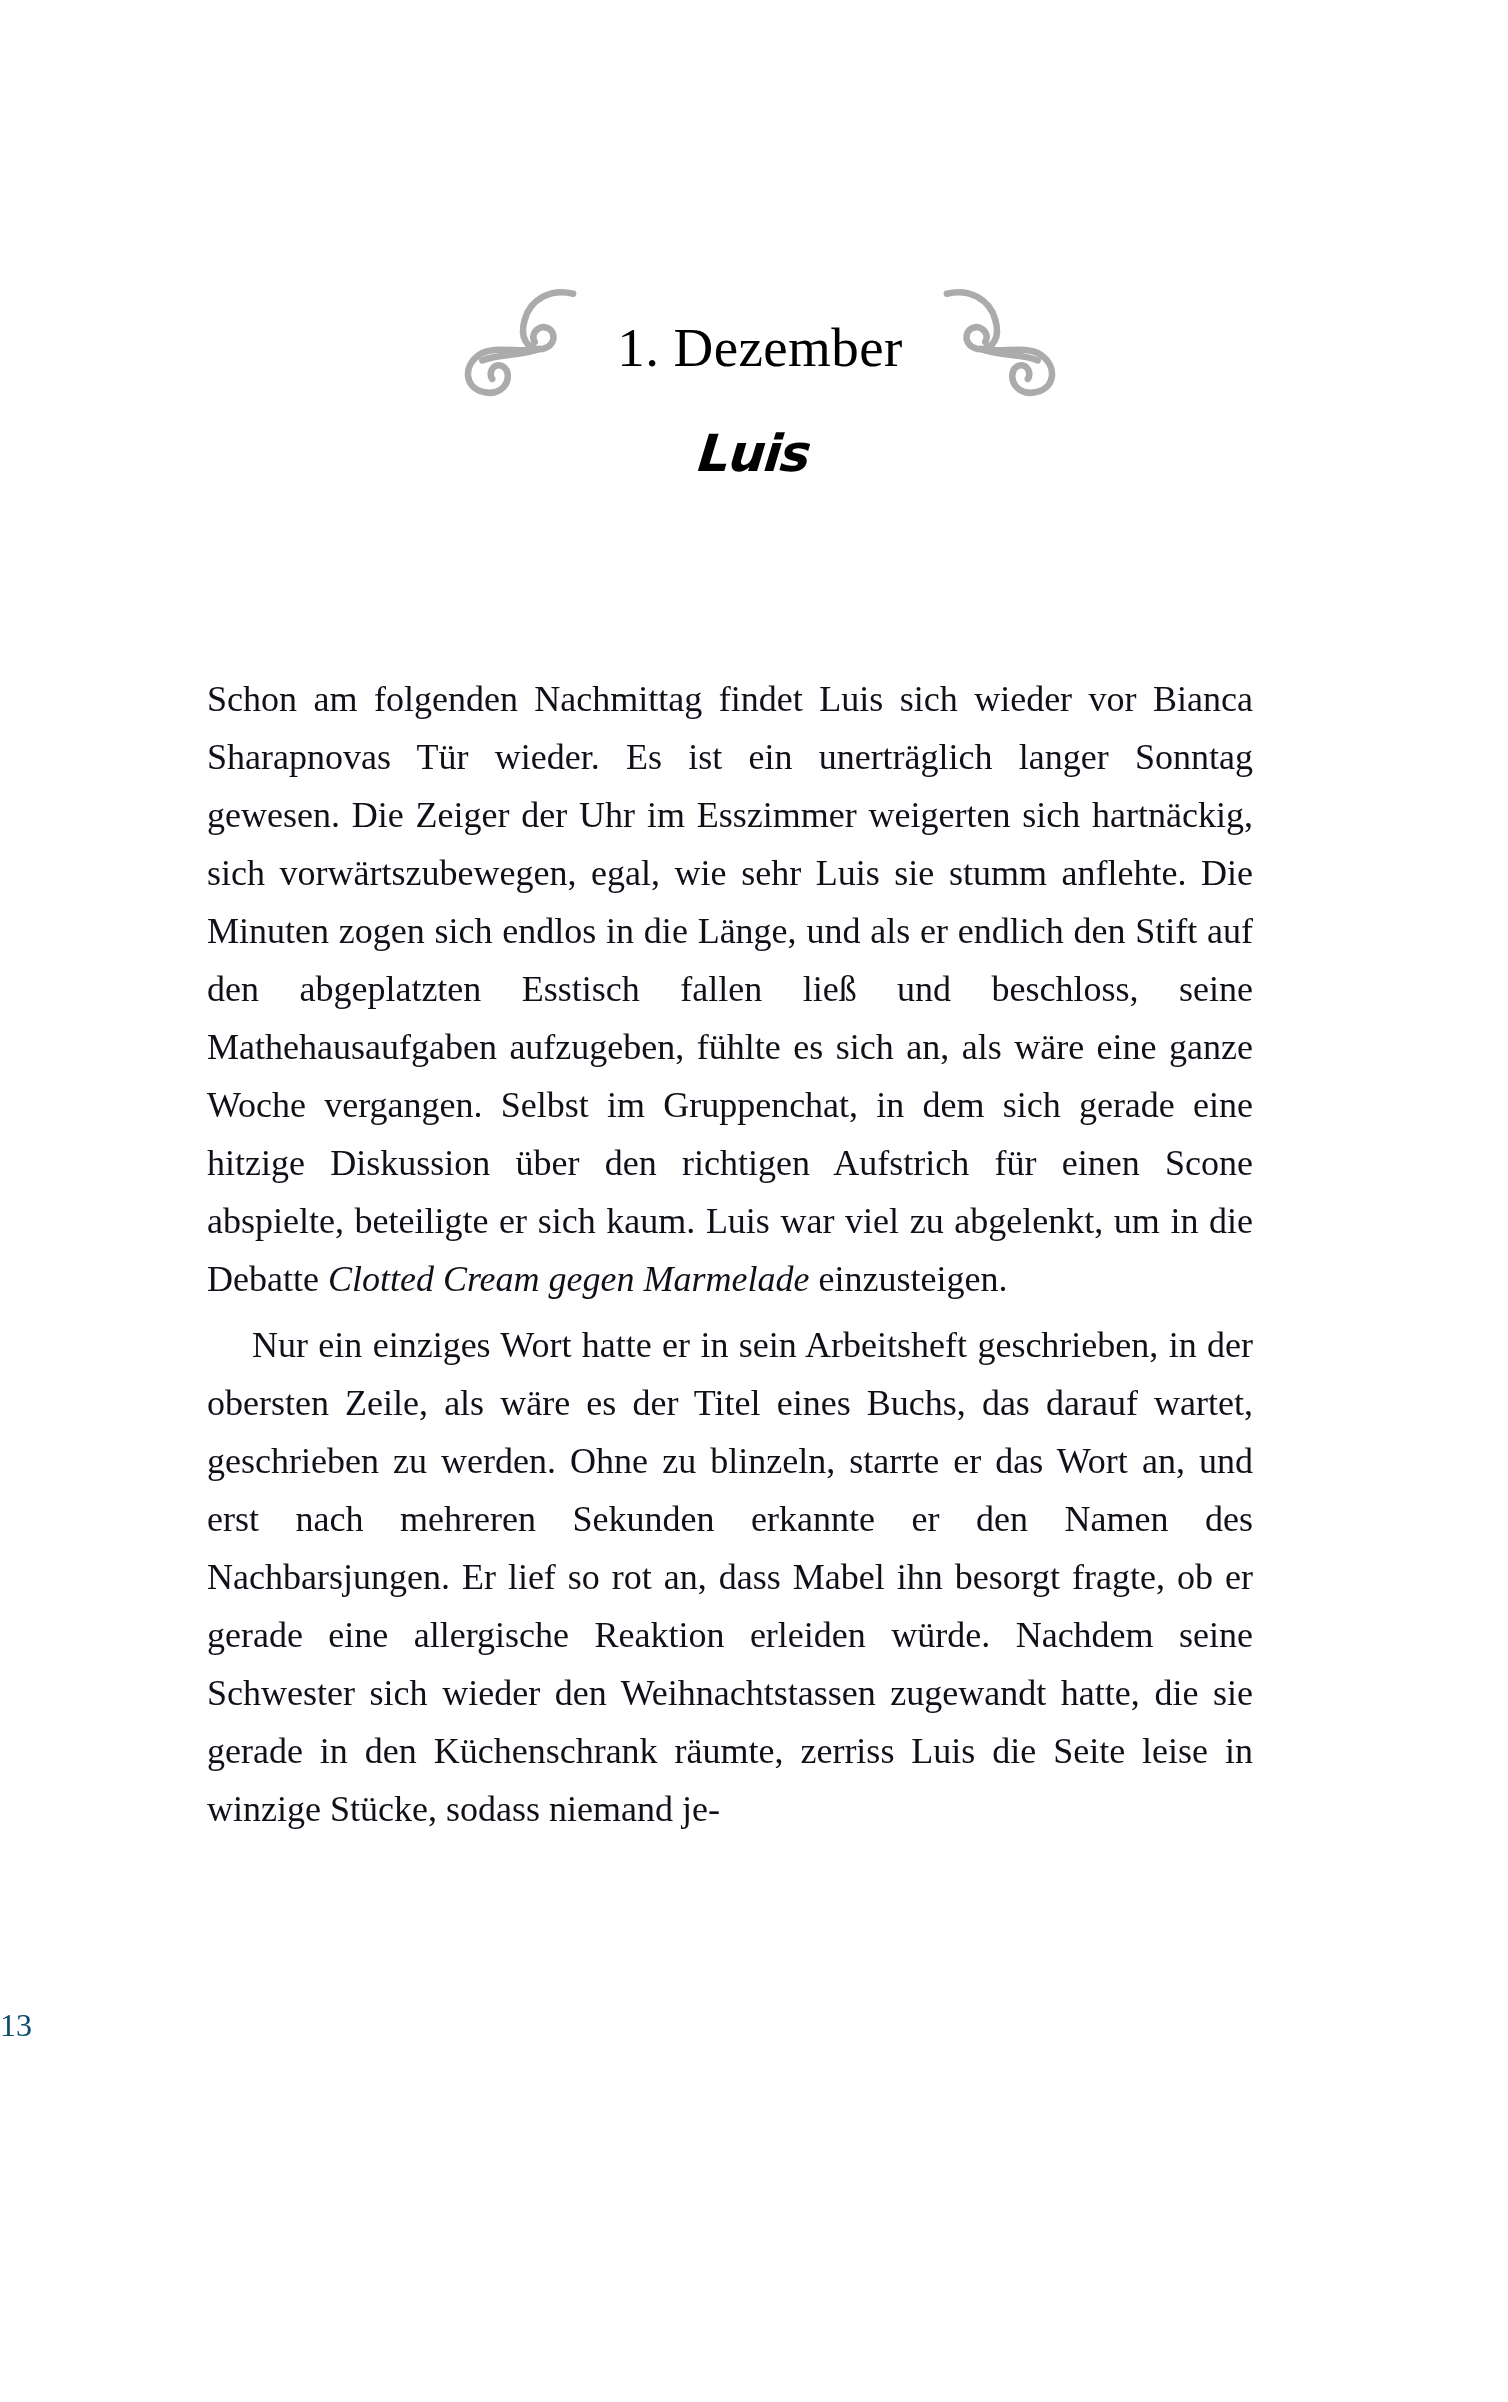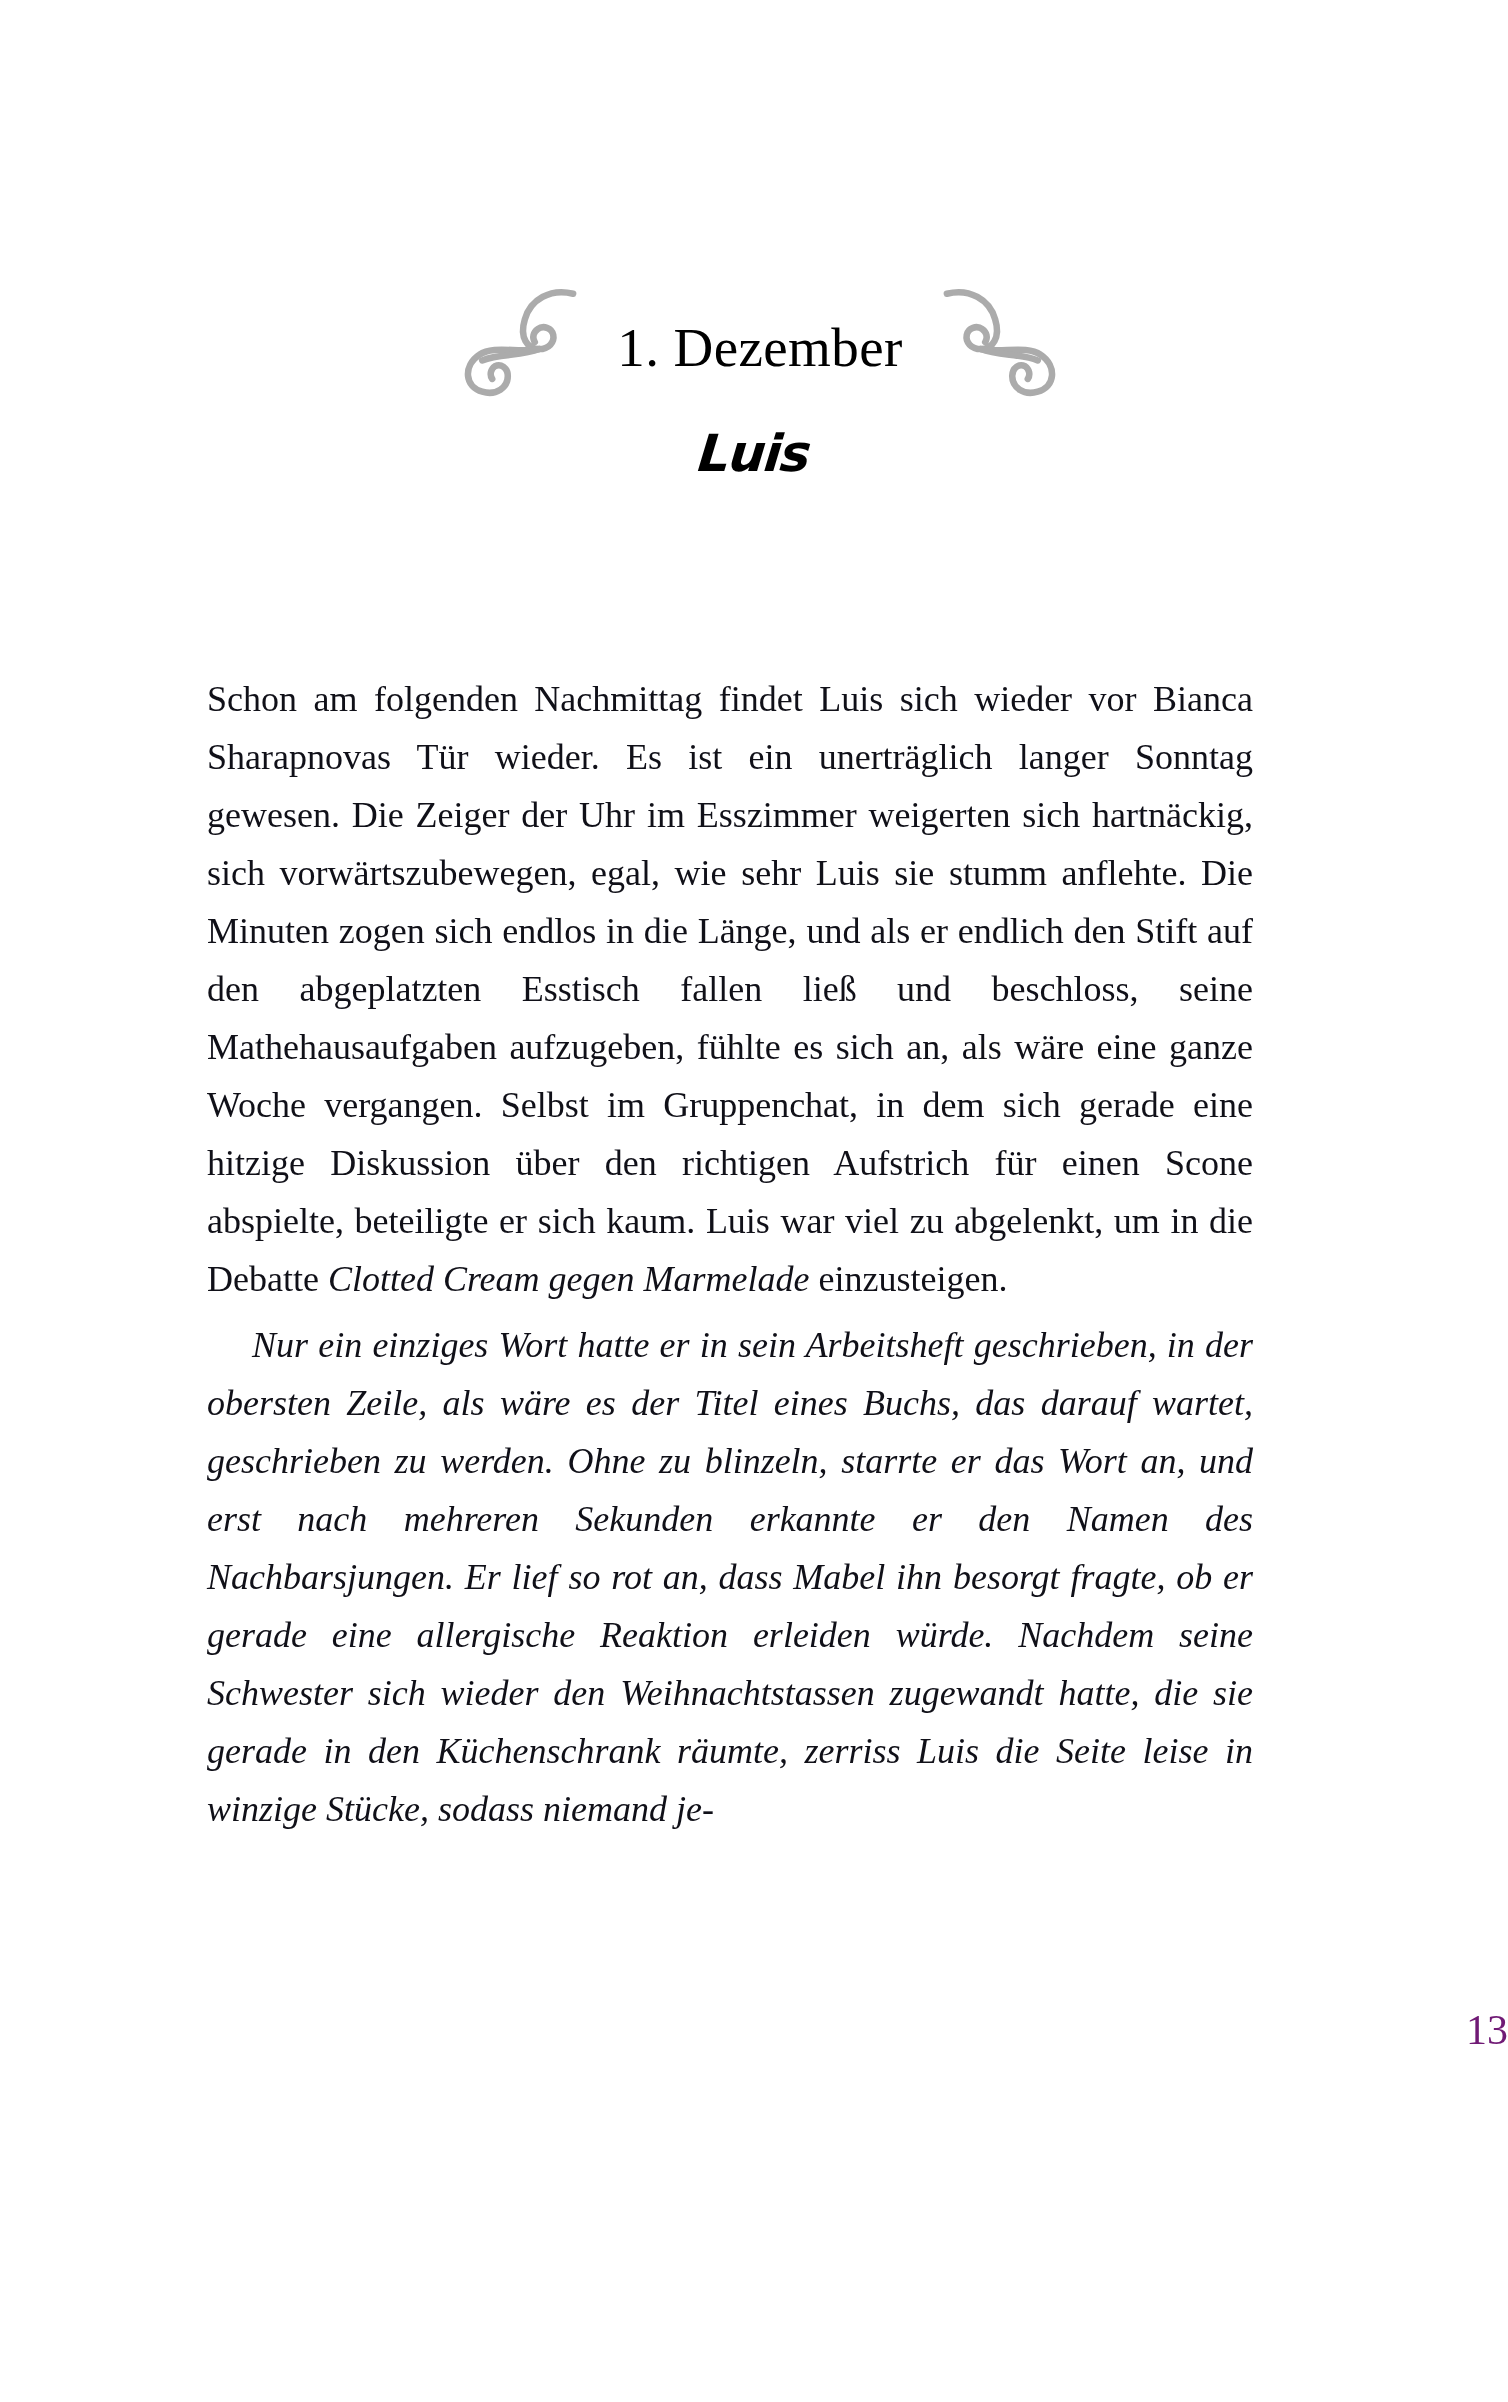--- a/index.html
+++ b/index.html
@@ -86,38 +86,37 @@
     color: #101018;
     hyphens: manual;
   }
 
   .body-text p {
     margin: 8px;
     text-indent: 0;
   }
   .body-text p.indented {
     text-indent: 45px;
-    font-style: italic;
   }
 
   .body-text i,
   .body-text em {
     font-style: italic;
   }
 
   
   .folio {
     position: absolute;
     left: 0;
     right: 0;
     top: 2009px;
-    text-align: right;
-    font-size: 42px;
+    text-align: left;
+    font-size: 32px;
     line-height: 1;
-    color: #701a75;
+    color: #0c4a6e;
   }
 </style>
 </head>
 <body>
 
 <div class="page">
 
   <div class="chapter-header">
 
     <span class="flourish flourish--left">

